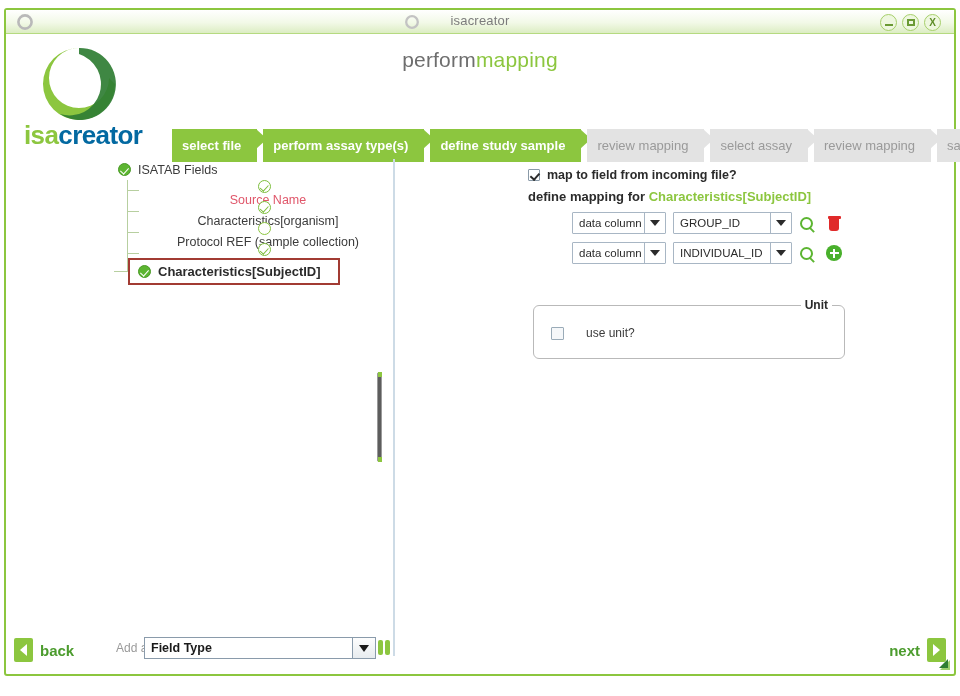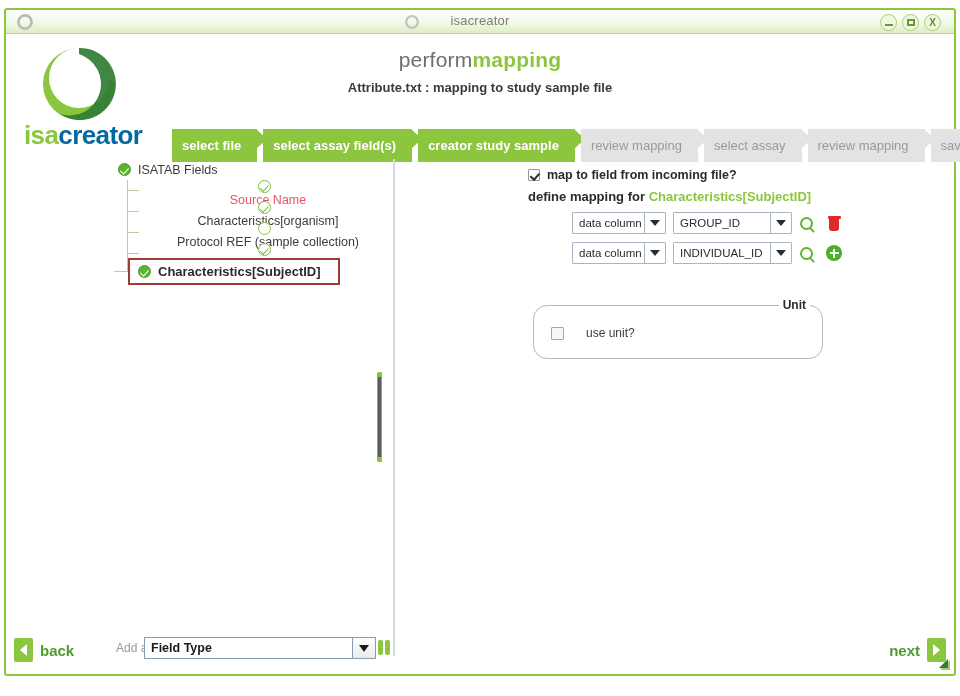--- a/index.html
+++ b/index.html
@@ -60,21 +60,21 @@
   }
   .wm-isa{color:#8cc63f;}
   .wm-creator{color:#0369a1;}
 
   
   #perform-title{
     position:absolute;left:0;top:14px;width:100%;text-align:center;
     font-size:21px;letter-spacing:.2px;
   }
   .pt-gray{color:#6e6e6e;}
-  .pt-green{color:#8cc63f;font-weight:bold;}
+  .pt-green{color:#8cc63f;font-weight:normal;}
   #subtitle{
     position:absolute;left:0;top:46px;width:100%;text-align:center;
     font-size:13px;font-weight:bold;color:#3a3a3a;
   }
 
   
   #breadcrumb{
     position:absolute;left:166px;top:95px;height:21px;
     display:flex;align-items:stretch;
   }
@@ -209,22 +209,22 @@
     width:16px;height:16px;border-radius:50%;background:#49b02c;position:relative;
   }
   .plus::before,.plus::after{
     content:"";position:absolute;background:#ffffff;
   }
   .plus::before{left:3.5px;top:7px;width:9px;height:2px;}
   .plus::after{left:7px;top:3.5px;width:2px;height:9px;}
 
   
   #unit-group{
-    position:absolute;left:527px;top:271px;width:290px;height:54px;
-    border:1px solid #b9b9b9;border-radius:14px;box-sizing:border-box;
+    position:absolute;left:527px;top:271px;width:312px;height:54px;
+    border:1px solid #b9b9b9;border-radius:6px;box-sizing:border-box;
   }
   #unit-title{
     position:absolute;right:12px;top:-8px;background:#ffffff;padding:0 4px;
     font-size:12px;font-weight:bold;color:#2b2b2b;
   }
   #unit-check{position:absolute;left:17px;top:20px;display:flex;align-items:center;}
   #unit-check .lbl{font-size:12px;color:#3b3b3b;margin-left:15px;}
 
   
   #addfield-label{
@@ -296,33 +296,32 @@
 
     <div id="brand">
       <svg width="105" height="80" viewBox="0 0 105 80">
         <path d="M81 40 A36 36 0 1 1 45 4 A30 30 0 1 0 75 34 Z" fill="#8cc63f"></path>
         <path d="M45 4 A36 36 0 1 1 26 70 A30 30 0 1 0 45 10 Z" fill="#2f7d33" opacity="0.92"></path>
       </svg>
       <div class="wordmark"><span class="wm-isa">isa</span><span class="wm-creator">creator</span></div>
     </div>
 
     <div id="perform-title"><span class="pt-gray">perform</span><span class="pt-green">mapping</span></div>
-    <div id="subtitle">Attribute.txt : mapping to study sample file</div>
 
     <div id="breadcrumb">
       <div class="crumb active">
           <span>select file</span>
           <span class="arrow"></span>
         </div>
       <div class="crumb active">
-          <span>select assay field(s)</span>
+          <span>perform assay type(s)</span>
           <span class="arrow"></span>
         </div>
       <div class="crumb active">
-          <span>creator study sample</span>
+          <span>define study sample</span>
           <span class="arrow"></span>
         </div>
       <div class="crumb inactive">
           <span>review mapping</span>
           <span class="arrow"></span>
         </div>
       <div class="crumb inactive">
           <span>select assay</span>
           <span class="arrow"></span>
         </div>

